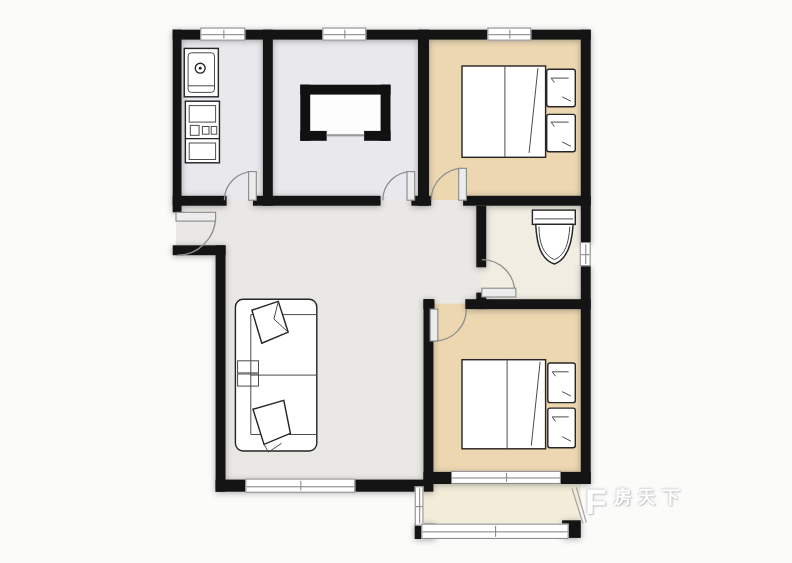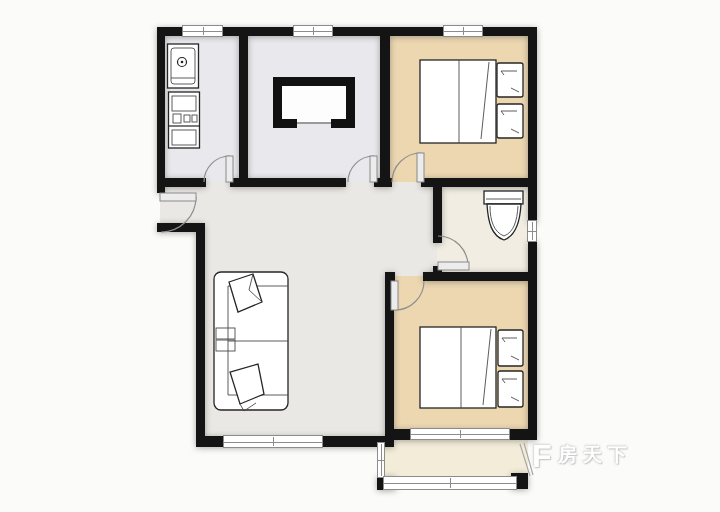--- a/index.html
+++ b/index.html
@@ -16,21 +16,21 @@
   .win-v::after{top:50%;bottom:auto;left:0;right:0;width:auto;height:1px;}
   .overlay{position:absolute;left:0;top:0;z-index:4;}
   .arc{fill:none;stroke:#8f8f8f;stroke-width:1.2;}
   .leaf{fill:#ececec;stroke:#8a8a8a;stroke-width:1;}
   .fur{fill:#ffffff;stroke:#262626;stroke-width:1.3;}
   .thin{fill:none;stroke:#4a4a4a;stroke-width:.9;}
   .watermark{position:absolute;left:524px;top:436px;width:196px;height:70px;z-index:5;
              color:#ffffff;font-weight:bold;
              text-shadow:1px 1px 1px #c9c9c9,-1px -1px 1px #dedede,0 0 3px #bfbfbf;}
   .wm-f{position:absolute;left:8px;top:2px;font-size:32px;}
-  .wm-cn{position:absolute;left:34px;top:6px;font-size:19px;letter-spacing:6px;}
+  .wm-cn{position:absolute;left:34px;top:6px;font-size:16px;letter-spacing:6px;}
   .wm-en{position:absolute;left:2px;top:22px;font-size:36px;letter-spacing:0px;}
 </style>
 </head>
 <body>
 
 <div class="stage">
 
   <div class="floor" style="left:160px;top:30px;width:85px;height:152px;background:#e9e9ed;"></div>
   <div class="floor" style="left:243px;top:30px;width:142px;height:152px;background:#e9e9ed;"></div>
   <div class="floor" style="left:385px;top:30px;width:148px;height:152px;background:#ecd7b1;"></div>

